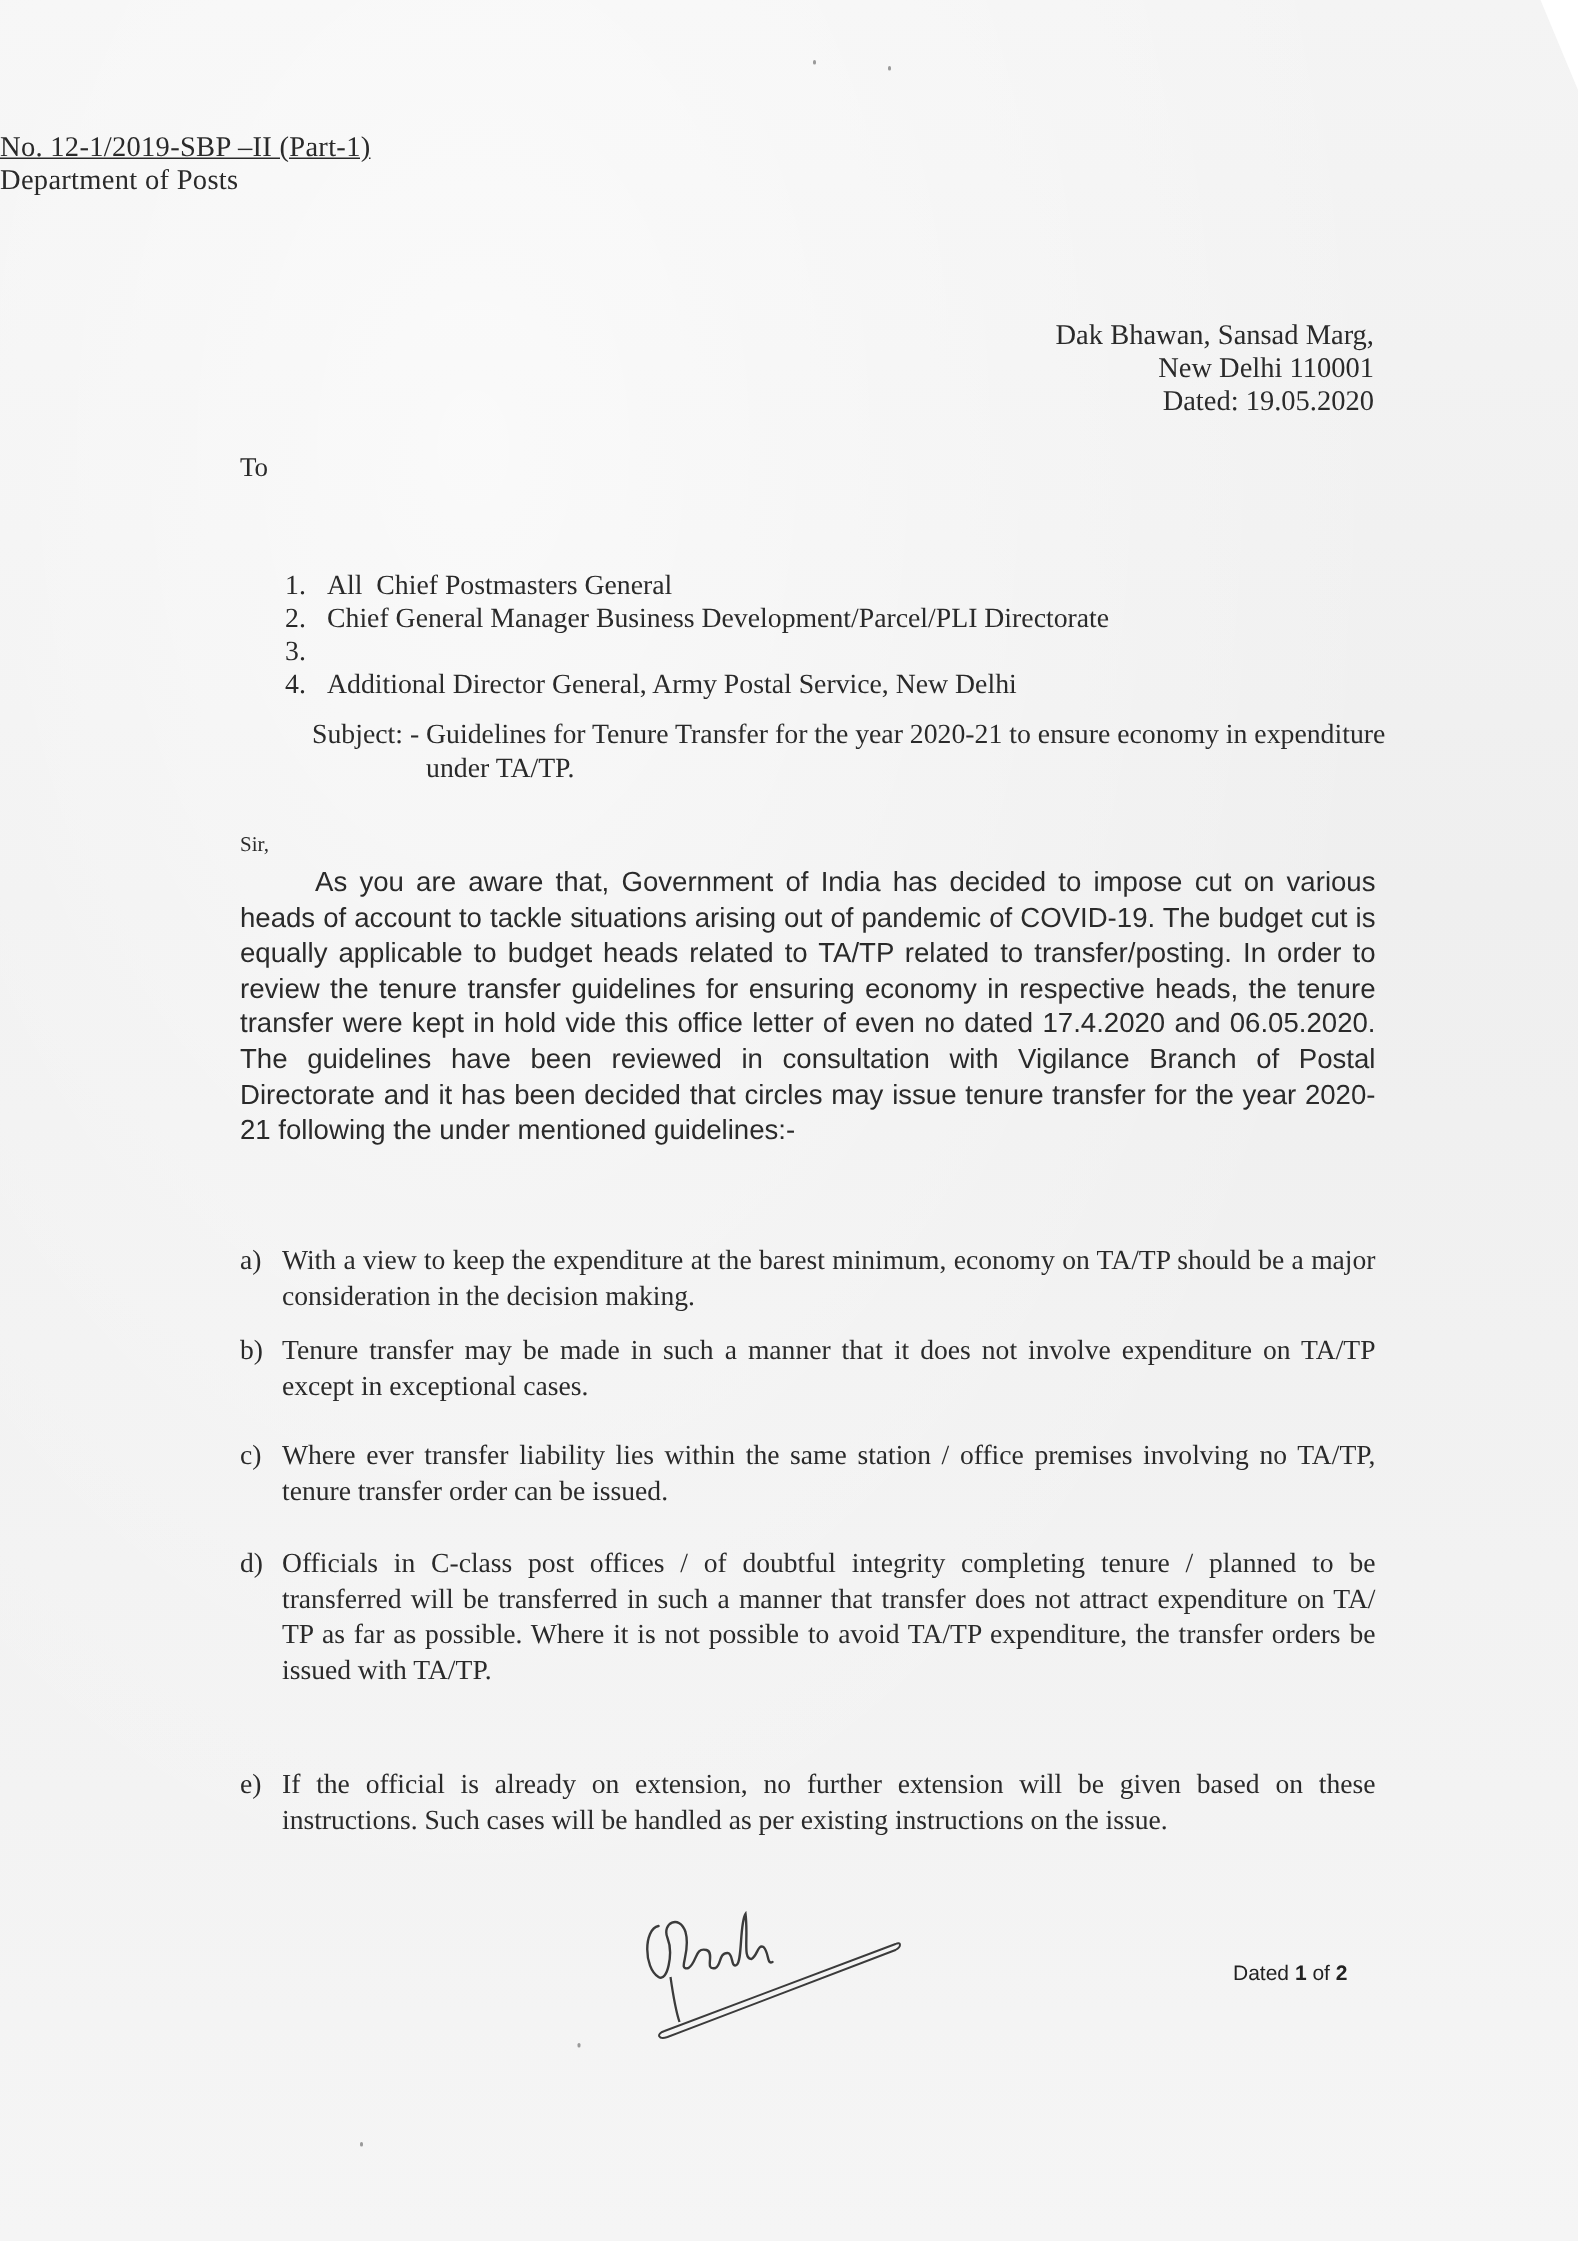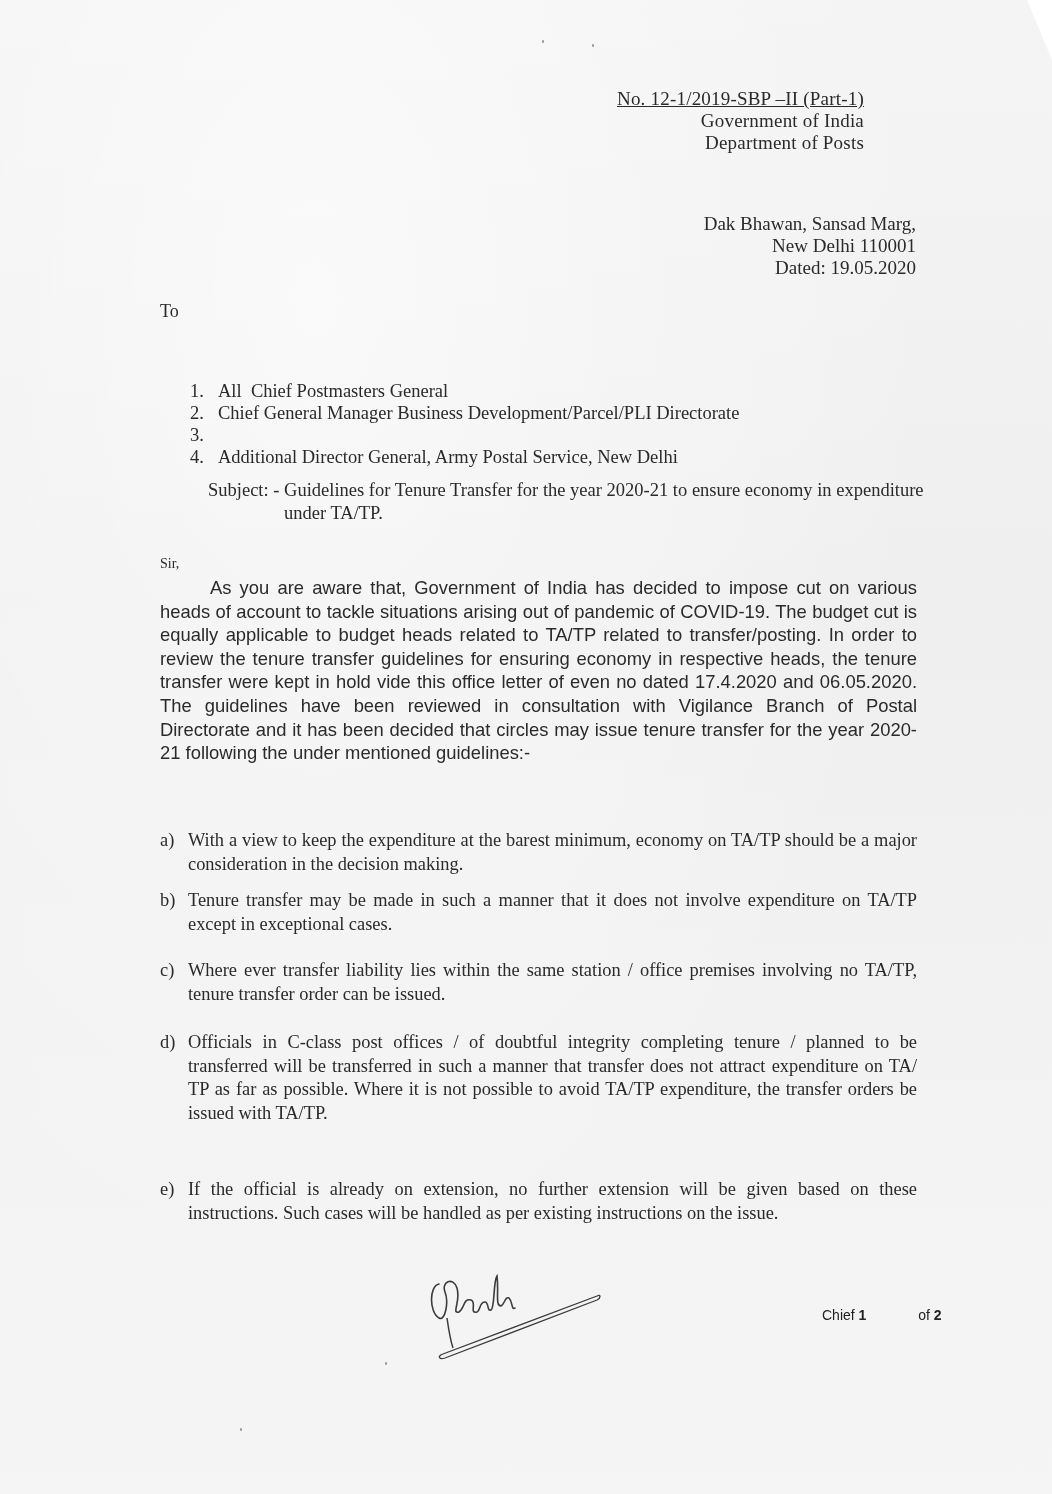--- a/index.html
+++ b/index.html
@@ -29,21 +29,21 @@
       right: 0; top: 0;
       width: 0; height: 0;
       border-top: 60px solid #ffffff;
       border-left: 25px solid transparent;
     }
     .header-block {
       position: absolute;
       left: 0;
       width: 864px;
       top: 88px;
-      text-align: right;
+      text-align: left;
       font-family: "Liberation Serif", serif;
       font-size: 19px;
       line-height: 22px;
       letter-spacing: 0.2px;
     }
     .header-block .file-no {
       text-decoration: underline;
     }
     .address-block {
       position: absolute;
@@ -174,21 +174,20 @@
 </head>
 <body>
 
 <div class="page">
   <div class="corner-fold"></div>
 
   <div class="bleed" style="left:120px; top:95px; width:820px;">&nbsp;</div>
 
   <div class="header-block">
     <div class="file-no">No. 12-1/2019-SBP –II (Part-1)</div>
-    <div>Government of India</div>
     <div>Department of Posts</div>
   </div>
 
   <div class="address-block">
     <div>Dak Bhawan, Sansad Marg,</div>
     <div>New Delhi 110001</div>
     <div>Dated: 19.05.2020</div>
   </div>
 
   <div class="to-label">To</div>
@@ -243,20 +242,20 @@
     </div>
   </div>
 
   <svg class="signature" viewBox="0 0 180 110">
     <path d="M14 22 C 4 24, 4 50, 14 56 C 20 60, 24 40, 20 30 C 16 20, 28 14, 32 26 C 36 40, 26 52, 34 50 C 40 46, 38 36, 46 38 C 52 40, 44 52, 52 50 C 56 48, 54 40, 60 40 C 64 40, 62 50, 66 48 C 70 46, 68 20, 72 14 C 74 30, 70 44, 76 44 C 80 42, 80 34, 84 36 C 88 40, 86 48, 90 46" fill="none" stroke="#3b3b3b" stroke-width="1.6" stroke-linecap="round"></path>
     <path d="M22 56 C 24 70, 26 80, 28 86" fill="none" stroke="#3b3b3b" stroke-width="1.5"></path>
     <path d="M18 92 L 172 34 C 176 32, 176 36, 172 38 L 20 96 C 14 98, 12 94, 18 92 Z" fill="none" stroke="#3b3b3b" stroke-width="1.3"></path>
   </svg>
 
   <div class="page-footer">
-    <span style="white-space:pre;">Chief </span><b>1</b><span style="white-space:pre;margin-left:48px;"> of </span><b>2</b>
+    <span style="white-space:pre;">Dated </span><b>1</b><span style="white-space:pre;"> of </span><b>2</b>
   </div>
 
   <div class="speck" style="left:542px; top:40px;"></div>
   <div class="speck" style="left:592px; top:44px;"></div>
   <div class="speck" style="left:385px; top:1362px;"></div>
   <div class="speck" style="left:240px; top:1428px;"></div>
 </div>
 
 </body></html>

